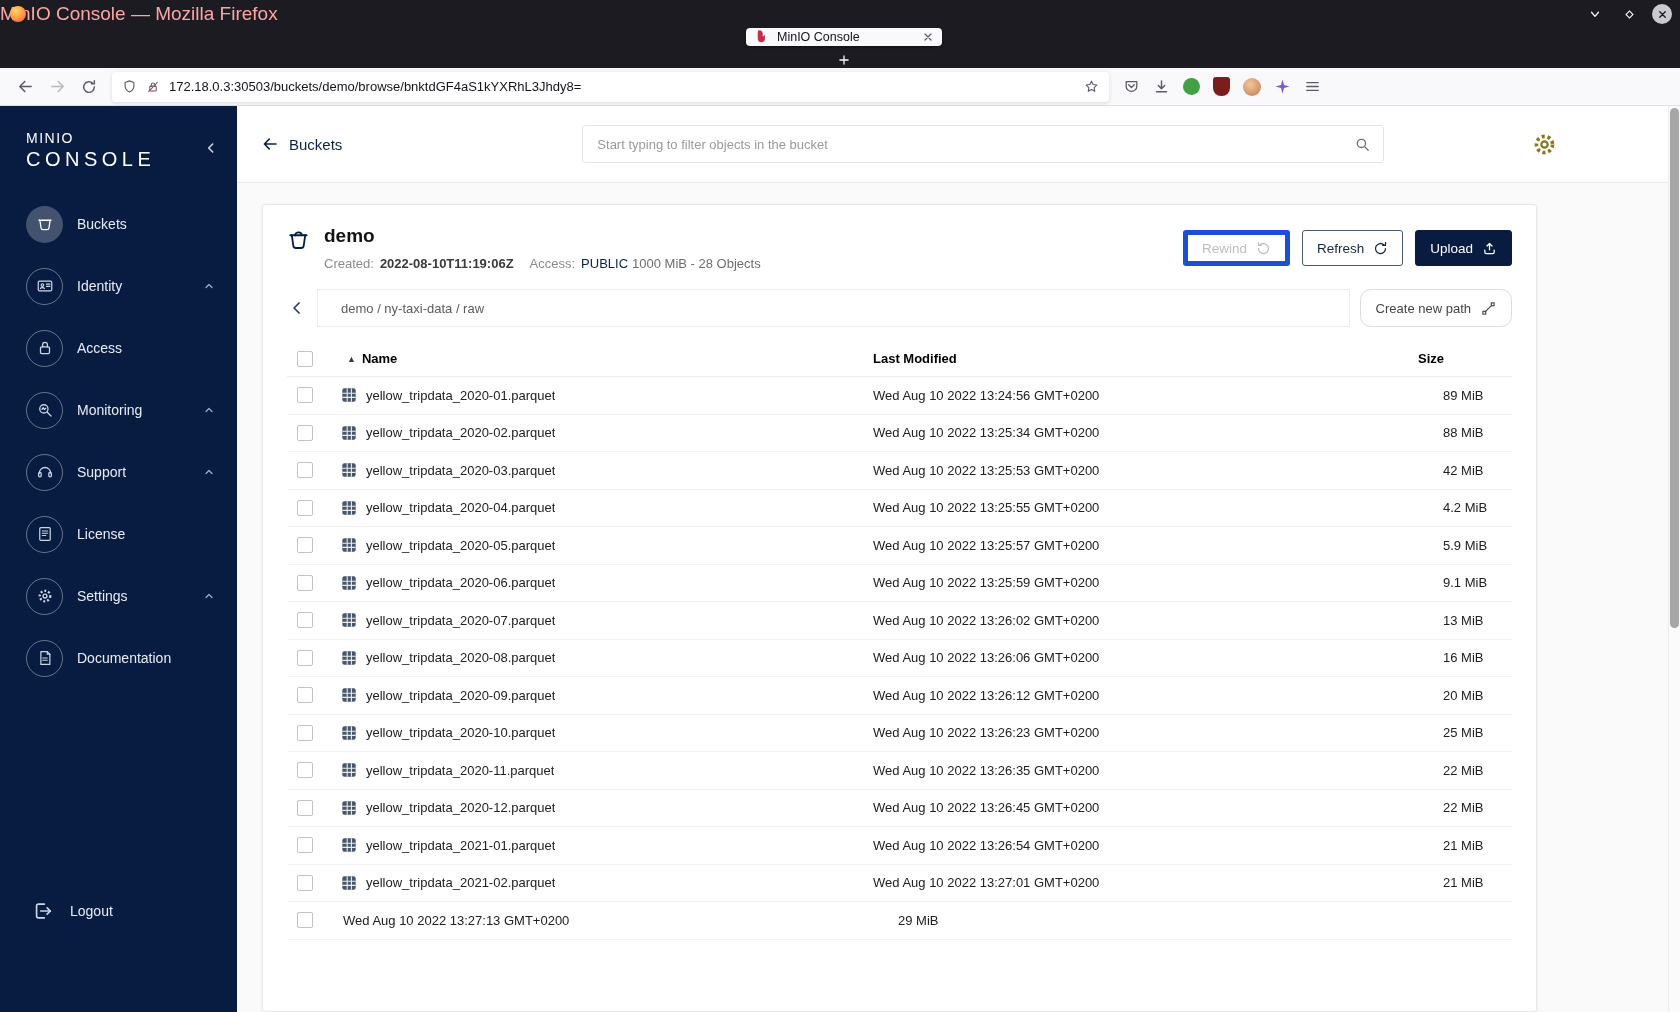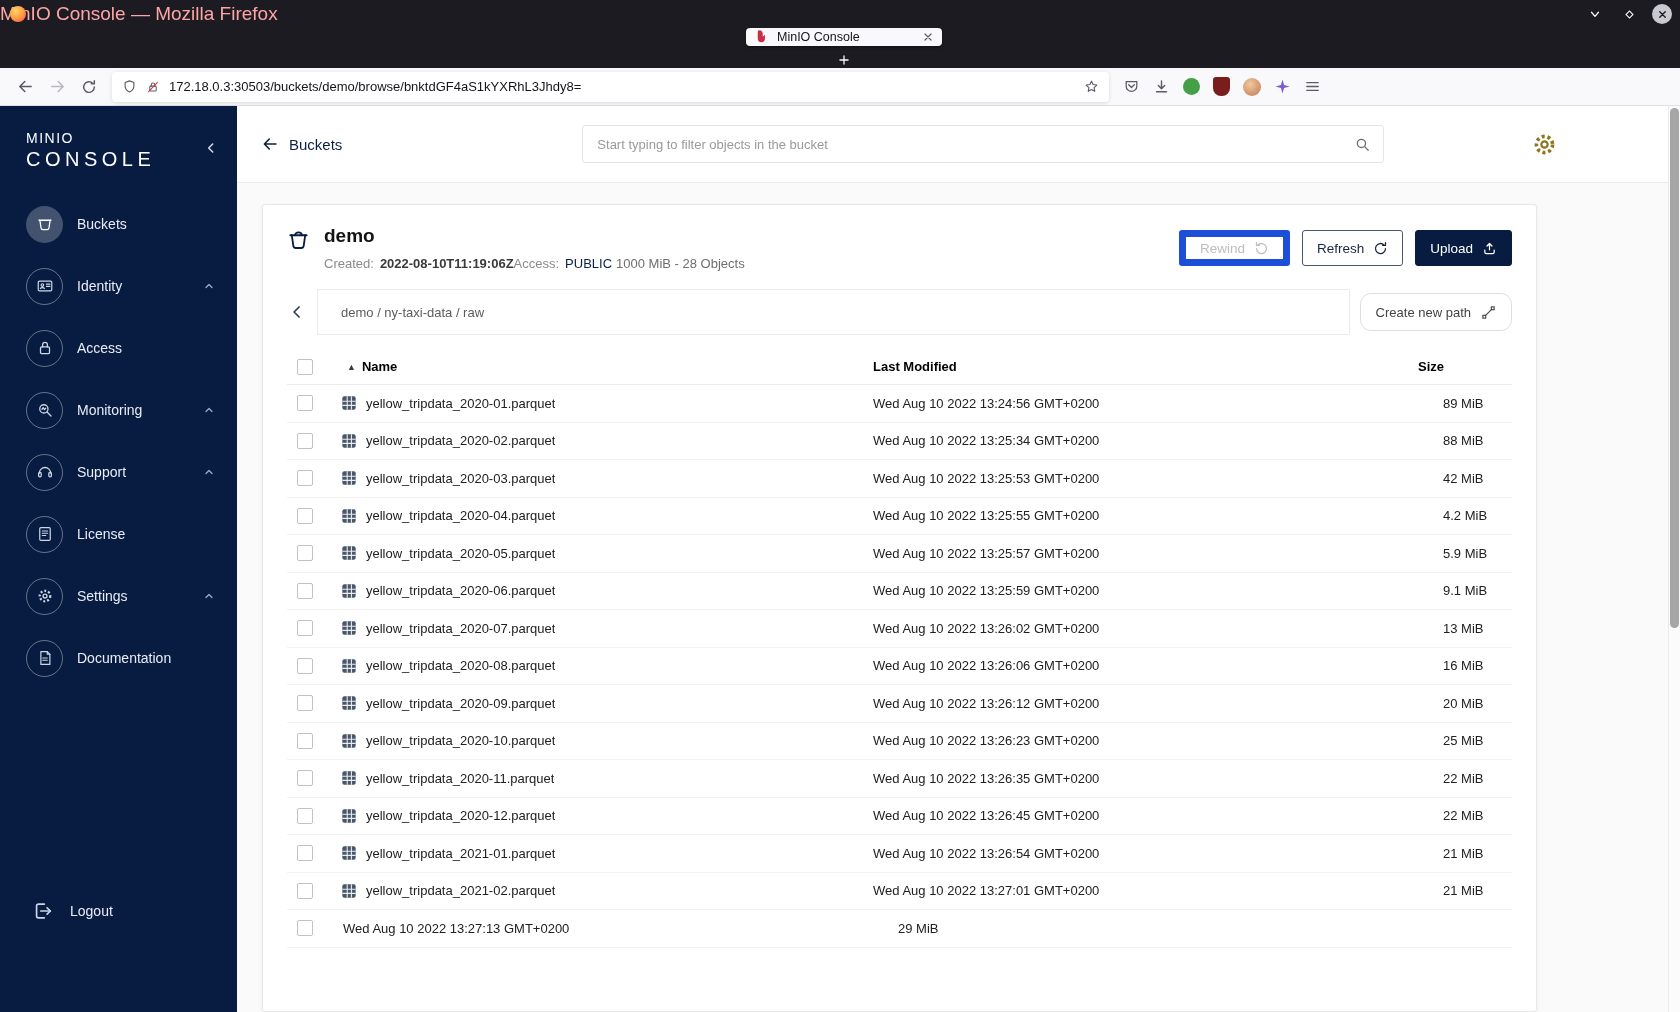--- a/index.html
+++ b/index.html
@@ -74,33 +74,33 @@
   .content { padding:21px 0 0 25px; flex:1; }
   .card { width:1275px; height:808px; background:#fff; border:1px solid #e8e8e8; border-radius:3px;
     box-shadow:0 1px 4px rgba(0,0,0,.05); overflow:hidden; }
 
   .card-header { display:flex; padding:20px 24px 12px; }
   .bucket-icon { color:#081C42; margin-top:4px; }
   .bucket-titles { margin-left:14px; }
   .bucket-name { font-size:19px; font-weight:bold; color:#131313; }
   .bucket-meta { margin-top:9px; font-size:13px; display:flex; align-items:center; }
   .meta-label { color:#8b8b8b; margin-right:6px; }
-  .meta-created { color:#3a3a3a; font-weight:600; }
+  .meta-created { color:#3a3a3a; font-weight:600; margin-right:16px; }
   .meta-public { color:#0b2145; font-weight:normal; margin-right:4px; }
   .meta-usage { color:#6e6e6e; }
   .header-actions { margin-left:auto; display:flex; gap:12px; padding-top:5px; }
   .btn { height:36px; border-radius:3px; font-size:13.5px; display:flex; align-items:center; gap:9px;
     padding:0 14px; background:#fff; font-family:inherit; cursor:pointer; white-space:nowrap; }
-  .btn-disabled { border:7px solid #1d4ed8; color:#bdbdbd; cursor:default; }
+  .btn-disabled { border:5px solid #1d4ed8; color:#bdbdbd; cursor:default; }
   .btn-outline { border:1px solid #4a5872; color:#18263f; font-weight:500; }
   .btn-primary { background:#081C42; border:1px solid #081C42; color:#fff; font-weight:500; }
 
   .path-row { display:flex; align-items:center; margin:6px 24px 0; gap:10px; }
   .path-back { color:#2b3a55; display:flex; cursor:pointer; }
-  .path-box { flex:1; border:1px solid #ebebeb; height:46px; display:flex; align-items:center;
+  .path-box { flex:1; border:1px solid #ebebeb; height:38px; display:flex; align-items:center;
     padding:0 23px; font-size:13px; color:#5c5c5c; }
   .create-btn { border:1px solid #dedede; background:#fff; color:#444; height:38px; display:flex; gap:10px;
     align-items:center; padding:0 15px; border-radius:11px; font-size:13px; font-family:inherit; cursor:pointer; }
 
   .table { margin:14px 24px 0; }
   .thead, .trow { display:grid; grid-template-columns:44px 1fr 545px 106px; align-items:center; }
   .thead { height:36px; border-bottom:1px solid #ececec; font-weight:bold; font-size:13px; color:#000; }
   .trow { height:37.5px; border-bottom:1px solid #f2f2f2; font-size:13px; color:#212121; }
   .cb { width:16px; height:16px; border:1px solid #c2c2c2; border-radius:2px; background:#fff; margin-left:10px; cursor:pointer; }
   .name-h { display:flex; align-items:center; gap:6px; padding-left:16px; }

